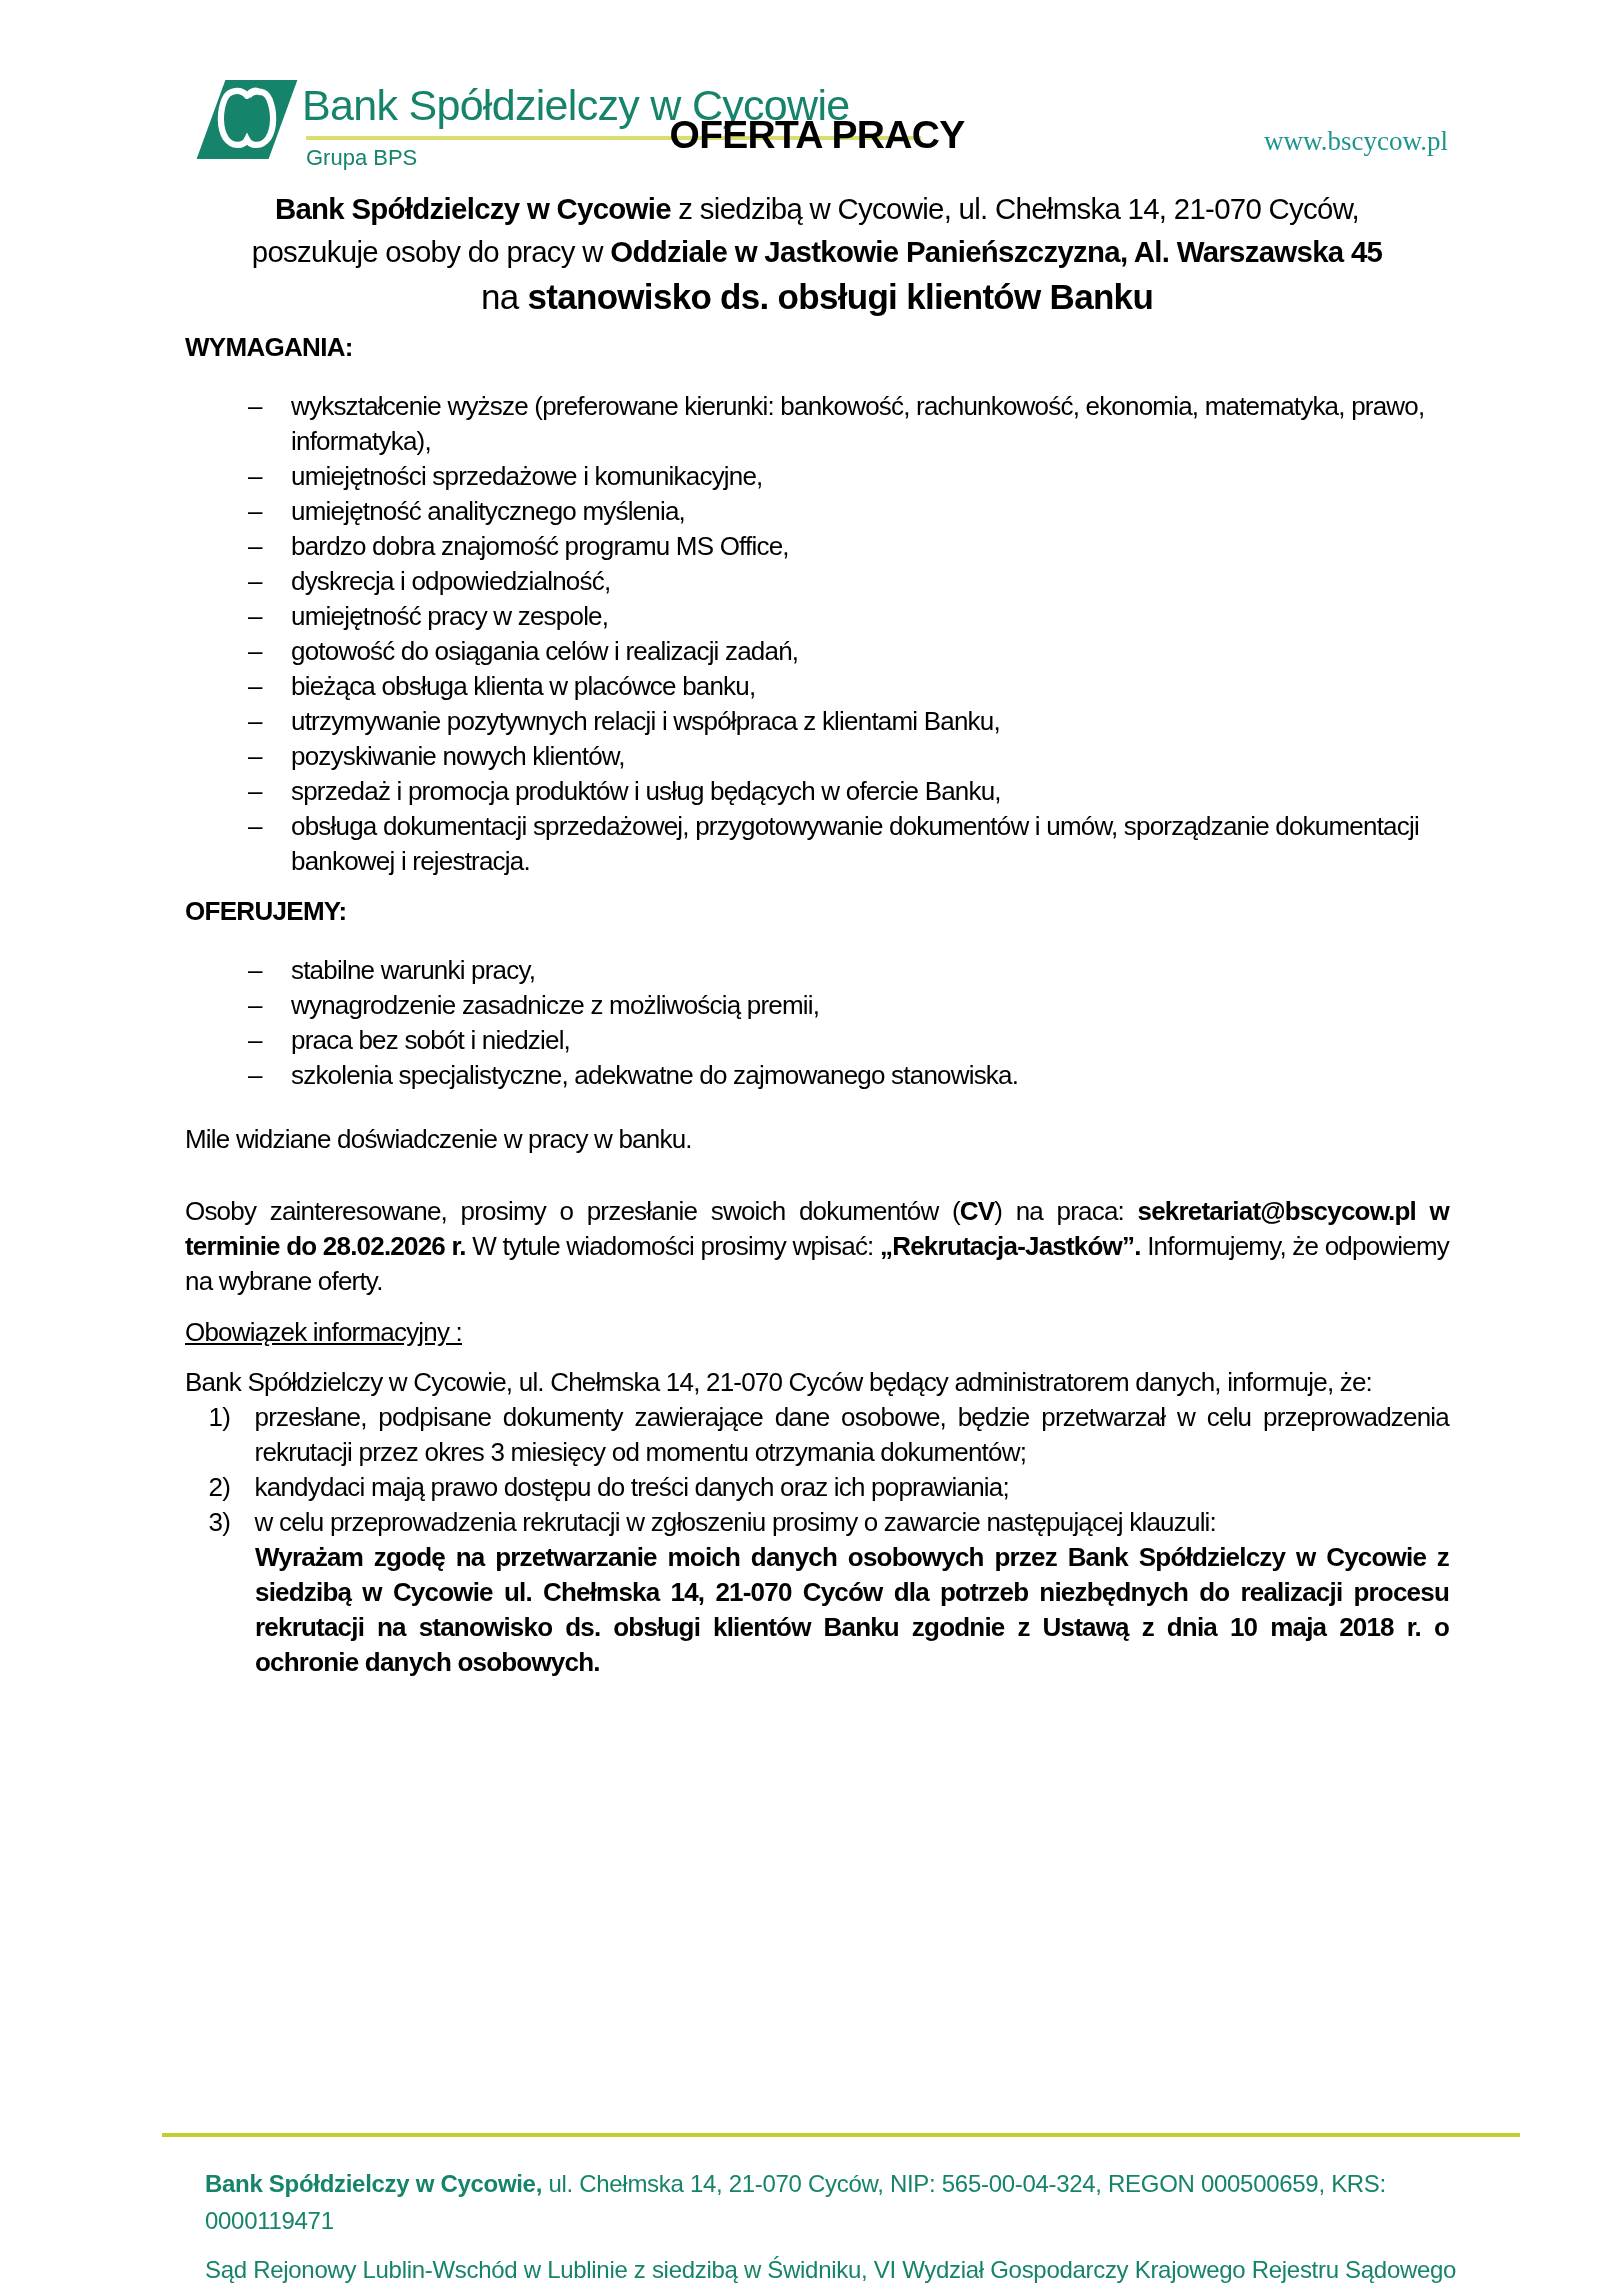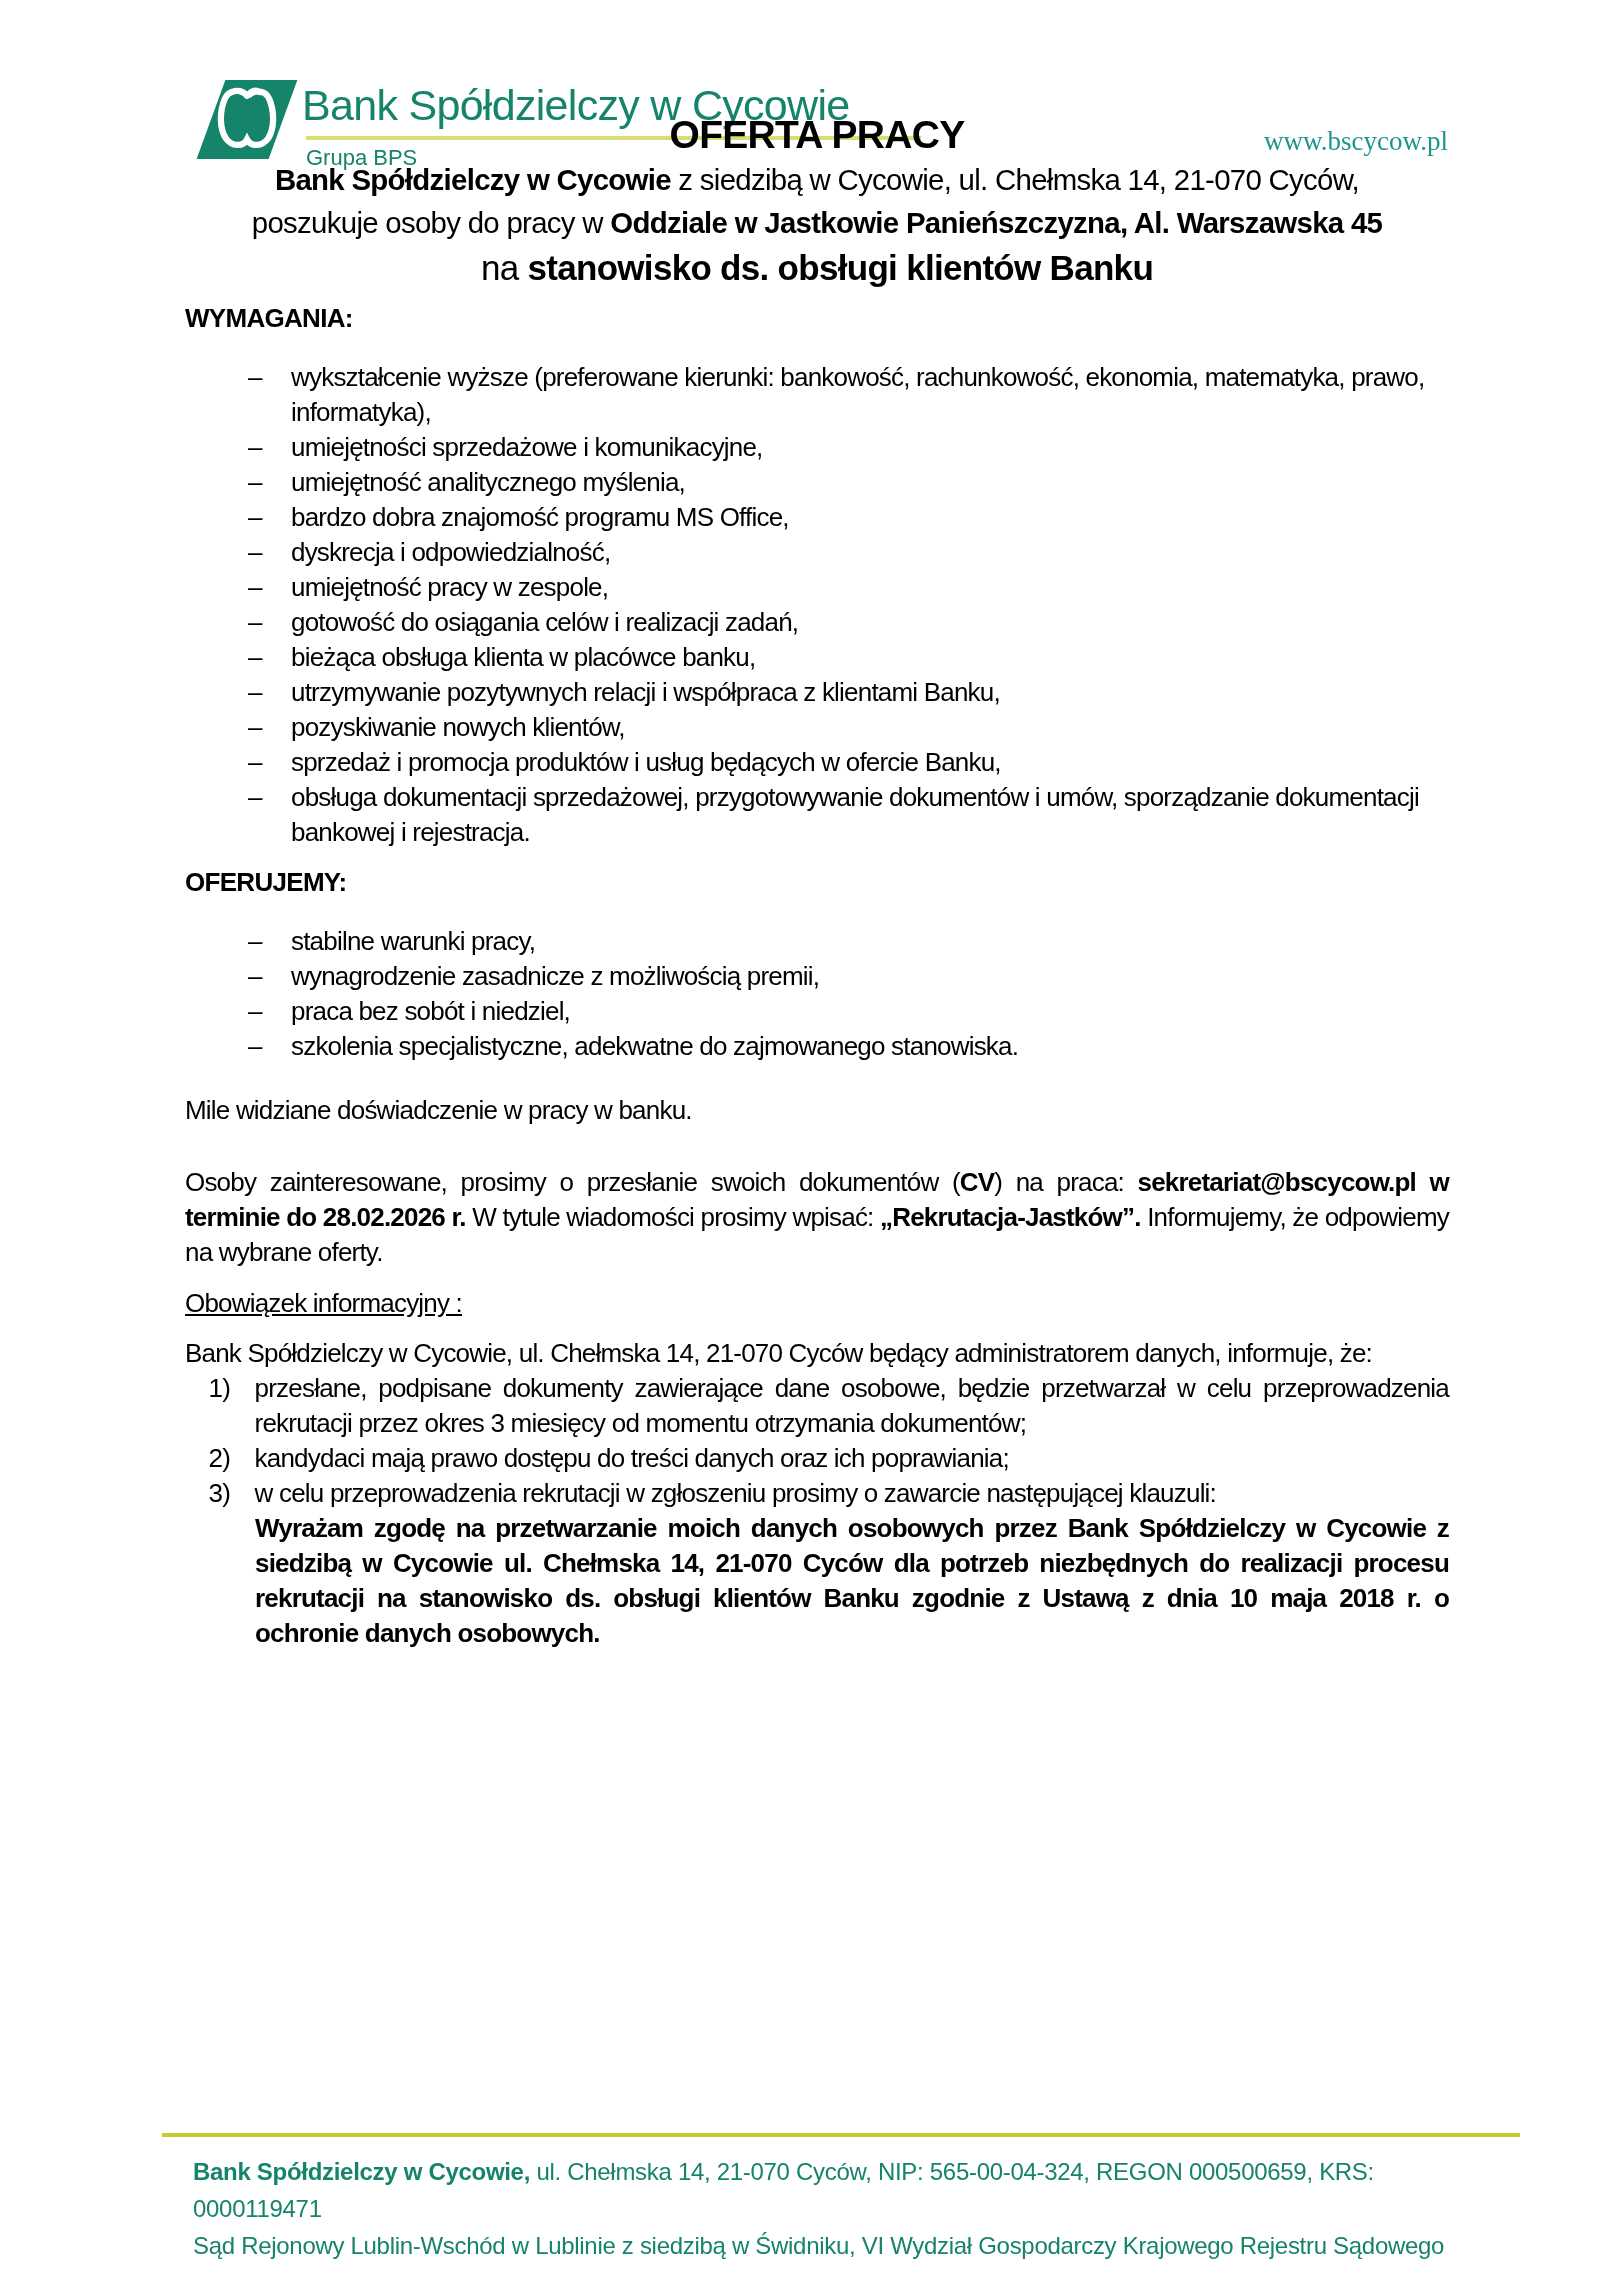--- a/index.html
+++ b/index.html
@@ -17,42 +17,42 @@
   .logo-group{position:absolute;left:306px;top:145px;font-size:22px;
               color:var(--brand_green,#16836B);}
   .website{position:absolute;right:164px;top:126px;font-family:"Liberation Serif",serif;
            font-size:27px;color:var(--website_teal,#1E948E);}
 
   
   main{position:absolute;left:185px;top:0;width:1264px;padding-top:112px;
        font-size:26px;line-height:35px;letter-spacing:-0.8px;}
   h1{font-size:39px;line-height:46px;font-weight:bold;text-align:center;margin:0;letter-spacing:-0.7px;}
   .intro-line{font-size:29.4px;line-height:43px;text-align:center;margin:0;letter-spacing:-0.7px;}
-  .intro-first{}
+  .intro-first{margin-top:29px;}
   .position-line{font-size:35px;line-height:48px;text-align:center;margin:0;letter-spacing:-0.7px;}
   h2{font-size:26px;line-height:35px;font-weight:bold;margin:15.7px 0 23.6px 0;letter-spacing:-0.7px;}
   h2.first{margin-top:9.2px;}
   .li{display:flex;margin:0;}
   .li .marker{flex:none;width:43px;margin-left:63px;}
   .li .txt{flex:1;text-align:left;}
   .numlist .li .marker{width:46px;margin-left:23.6px;}
   .numlist .li .txt{text-align:justify;}
   .note{margin:29px 0 0 0;}
   .apply{margin:37px 0 0 0;text-align:justify;}
   .info-heading{margin:15.7px 0 0 0;}
   .info-heading .ul{text-decoration:underline;}
   .admin{margin:15px 0 0 0;}
   .clause{margin:0 0 0 70px;font-weight:bold;text-align:justify;}
 
   
   .footer-rule{position:absolute;left:162px;top:2133px;width:1358px;height:3.9px;
                background:var(--footer_rule_yellow,#C2CE2F);}
   .footer-text{position:absolute;left:193px;top:2153px;width:1309px;font-size:24px;line-height:37px;
                letter-spacing:-0.3px;color:var(--brand_green,#16836B);}
-  .footer-text p{margin:0;}
+  .footer-text p{margin:12px;}
   b{font-weight:bold;}
 </style>
 </head>
 <body>
 
 <div class="page">
 
   <div>
     <div class="logo-para"></div>
     <svg class="logo-apple" viewBox="0 0 120 120" xmlns="http://www.w3.org/2000/svg">

